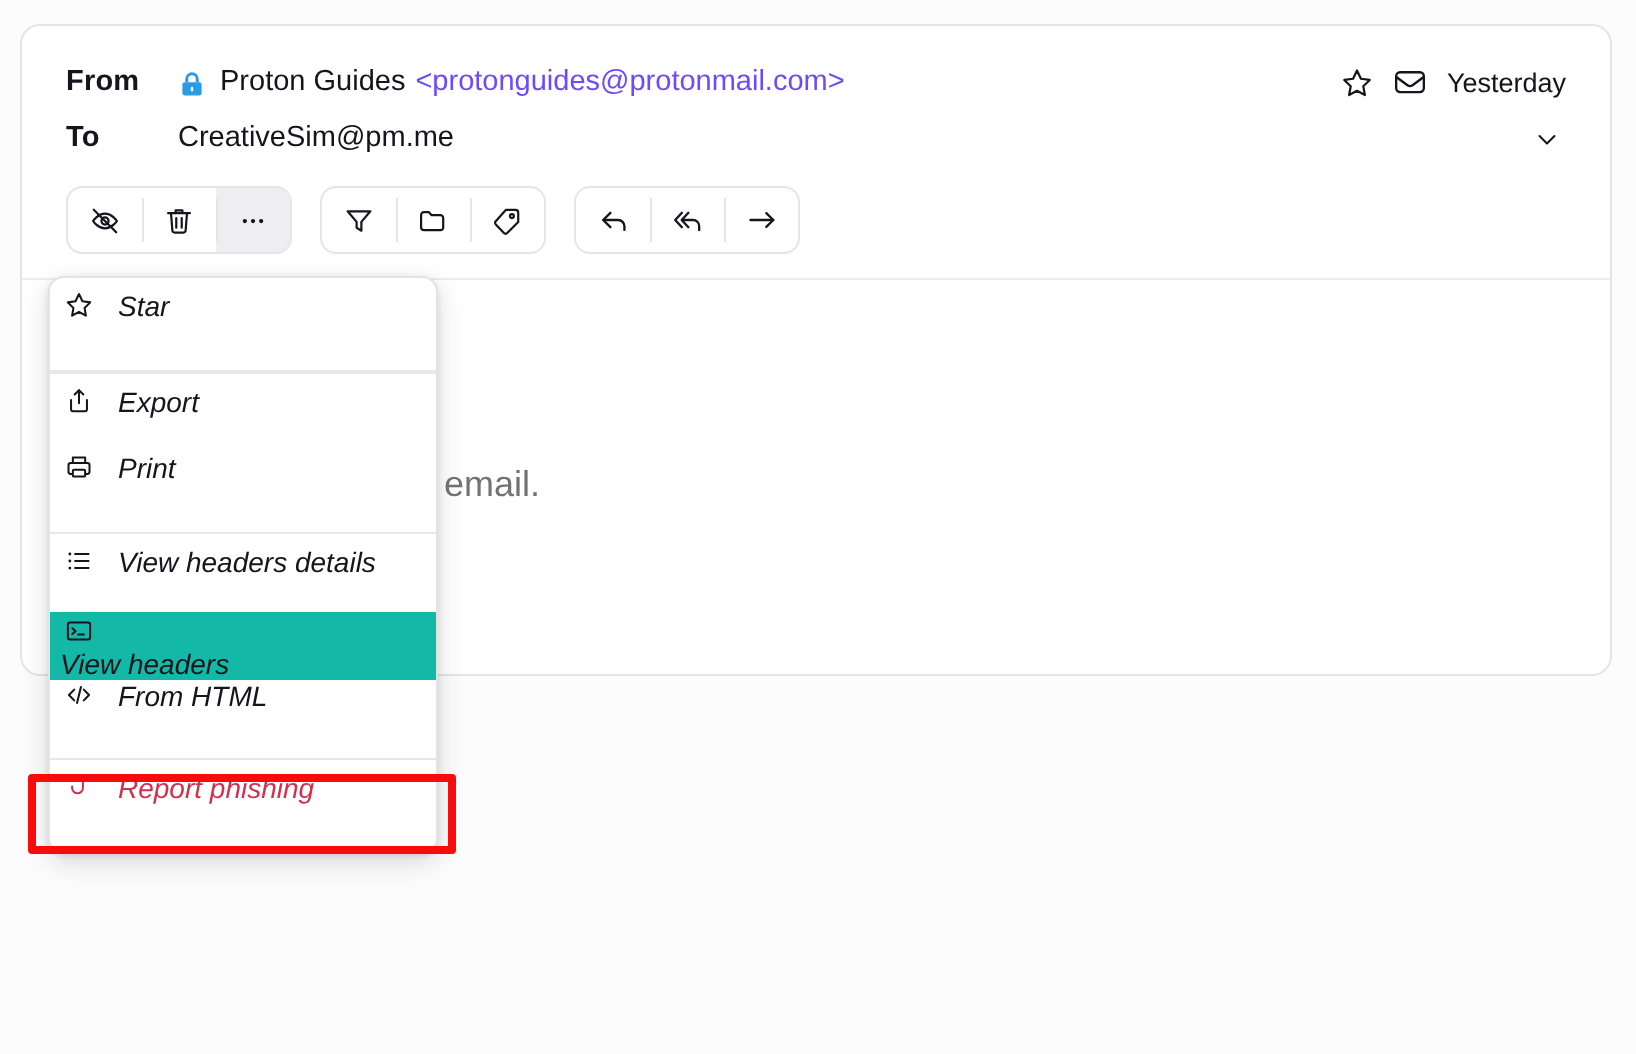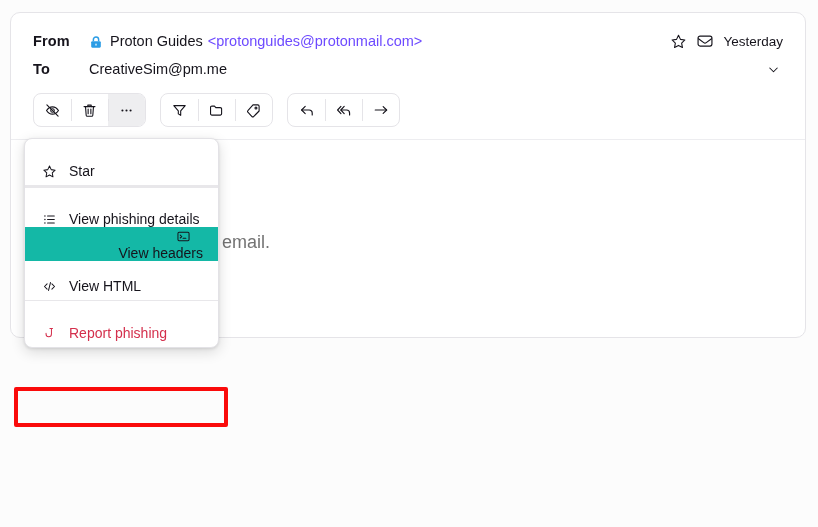--- a/index.html
+++ b/index.html
@@ -75,24 +75,25 @@
     border: 1px solid #e3e2e6;
     border-radius: 8px;
     box-shadow: 0 4px 14px rgba(0,0,0,.14), 0 1px 3px rgba(0,0,0,.10);
     padding: 0;
     z-index: 20;
     overflow: hidden;
   }
   .menu-group { padding: 6px 0; }
   .menu-sep { height: 1px; background: #e8e7ea; }
   .menu-item {
-    display: flex; align-items: flex-end;
-    height: 33.5px; padding: 0 15px;
+    display: flex; align-items: flex-start;
+    height: 33.5px; padding: 0 5px;
     font-size: 14px; color: #16141c; cursor: pointer;
     white-space: nowrap;
+    font-style: italic;
   }
   .menu-item .m-ico {
     width: 18px; flex: 0 0 18px; display: flex; align-items: center;
     justify-content: center; margin-right: 11px; color: #16141c;
   }
   .menu-item.highlighted { background: #14b8a6; flex-direction: column; }
   .menu-item.danger { color: #d42f4c; }
   .menu-item.danger .m-ico { color: #d42f4c; }
 
   
@@ -259,51 +260,73 @@
             <path d="M10 2.7l2.3 4.8 5.2.75-3.8 3.7.9 5.2L10 14.6l-4.6 2.55.9-5.2L2.5 8.25l5.2-.75z"></path>
           </svg>
         </span>
         <span>Star</span>
       </div>
     </div>
     <div class="menu-sep"></div>
 
     <div class="menu-sep"></div>
 
+    <div class="menu-group">
+      <div class="menu-item">
+        <span class="m-ico">
+          <svg width="15" height="15" viewBox="0 0 20 20" fill="none" stroke="#16141c" stroke-width="1.35" stroke-linecap="round" stroke-linejoin="round">
+            <path d="M10 2.9v8.6"></path>
+            <path d="M7.1 5.7L10 2.8l2.9 2.9"></path>
+            <path d="M4.7 9.4v6.1a1.3 1.3 0 0 0 1.3 1.3h8a1.3 1.3 0 0 0 1.3-1.3V9.4"></path>
+          </svg>
+        </span>
+        <span>Export</span>
+      </div>
+      <div class="menu-item">
+        <span class="m-ico">
+          <svg width="15" height="15" viewBox="0 0 20 20" fill="none" stroke="#16141c" stroke-width="1.35" stroke-linejoin="round">
+            <path d="M5.9 7.4V3.6h8.2v3.8"></path>
+            <path d="M5.9 14.6H4.4a1.4 1.4 0 0 1-1.4-1.4V8.8a1.4 1.4 0 0 1 1.4-1.4h11.2a1.4 1.4 0 0 1 1.4 1.4v4.4a1.4 1.4 0 0 1-1.4 1.4h-1.5"></path>
+            <rect x="5.9" y="11.8" width="8.2" height="4.6" rx=".8"></rect>
+          </svg>
+        </span>
+        <span>Print</span>
+      </div>
+    </div>
     <div class="menu-sep"></div>
 
     <div class="menu-group">
       <div class="menu-item">
         <span class="m-ico">
           <svg width="15" height="15" viewBox="0 0 20 20" fill="none" stroke="#16141c" stroke-width="1.35" stroke-linecap="round">
             <path d="M7.4 5.3h9M7.4 10h9M7.4 14.7h9"></path>
             <path d="M3.9 5.3h.02M3.9 10h.02M3.9 14.7h.02" stroke-width="1.9"></path>
           </svg>
         </span>
-        <span>View phishing details</span>
+        <span>View headers details</span>
       </div>
       <div class="menu-item highlighted">
         <span class="m-ico">
           <svg width="15" height="15" viewBox="0 0 20 20" fill="none" stroke="#16141c" stroke-width="1.35" stroke-linecap="round" stroke-linejoin="round">
             <rect x="2.6" y="4.4" width="14.8" height="11.2" rx="1.5"></rect>
             <path d="M5.6 8.2l2.1 1.9-2.1 1.9"></path>
             <path d="M9.4 12.4h3.8"></path>
           </svg>
         </span>
         <span>View headers</span>
       </div>
       <div class="menu-item">
         <span class="m-ico">
           <svg width="15" height="15" viewBox="0 0 20 20" fill="none" stroke="#16141c" stroke-width="1.35" stroke-linecap="round" stroke-linejoin="round">
             <path d="M6.8 6.4L3.3 10l3.5 3.6"></path>
             <path d="M13.2 6.4L16.7 10l-3.5 3.6"></path>
             <path d="M11.3 4.7L8.7 15.3"></path>
           </svg>
         </span>
-        <span>View HTML</span>
+        <span>From HTML</span>
       </div>
     </div>
     <div class="menu-sep"></div>
 
     <div class="menu-group">
       <div class="menu-item danger">
         <span class="m-ico">
           <svg width="15" height="15" viewBox="0 0 20 20" fill="none" stroke="#d42f4c" stroke-width="1.35" stroke-linecap="round" stroke-linejoin="round">
             <path d="M12.6 3.4v7.2a3.6 3.6 0 0 1-7.2 0V9.6"></path>
             <path d="M10.6 3.4h3.4"></path>

